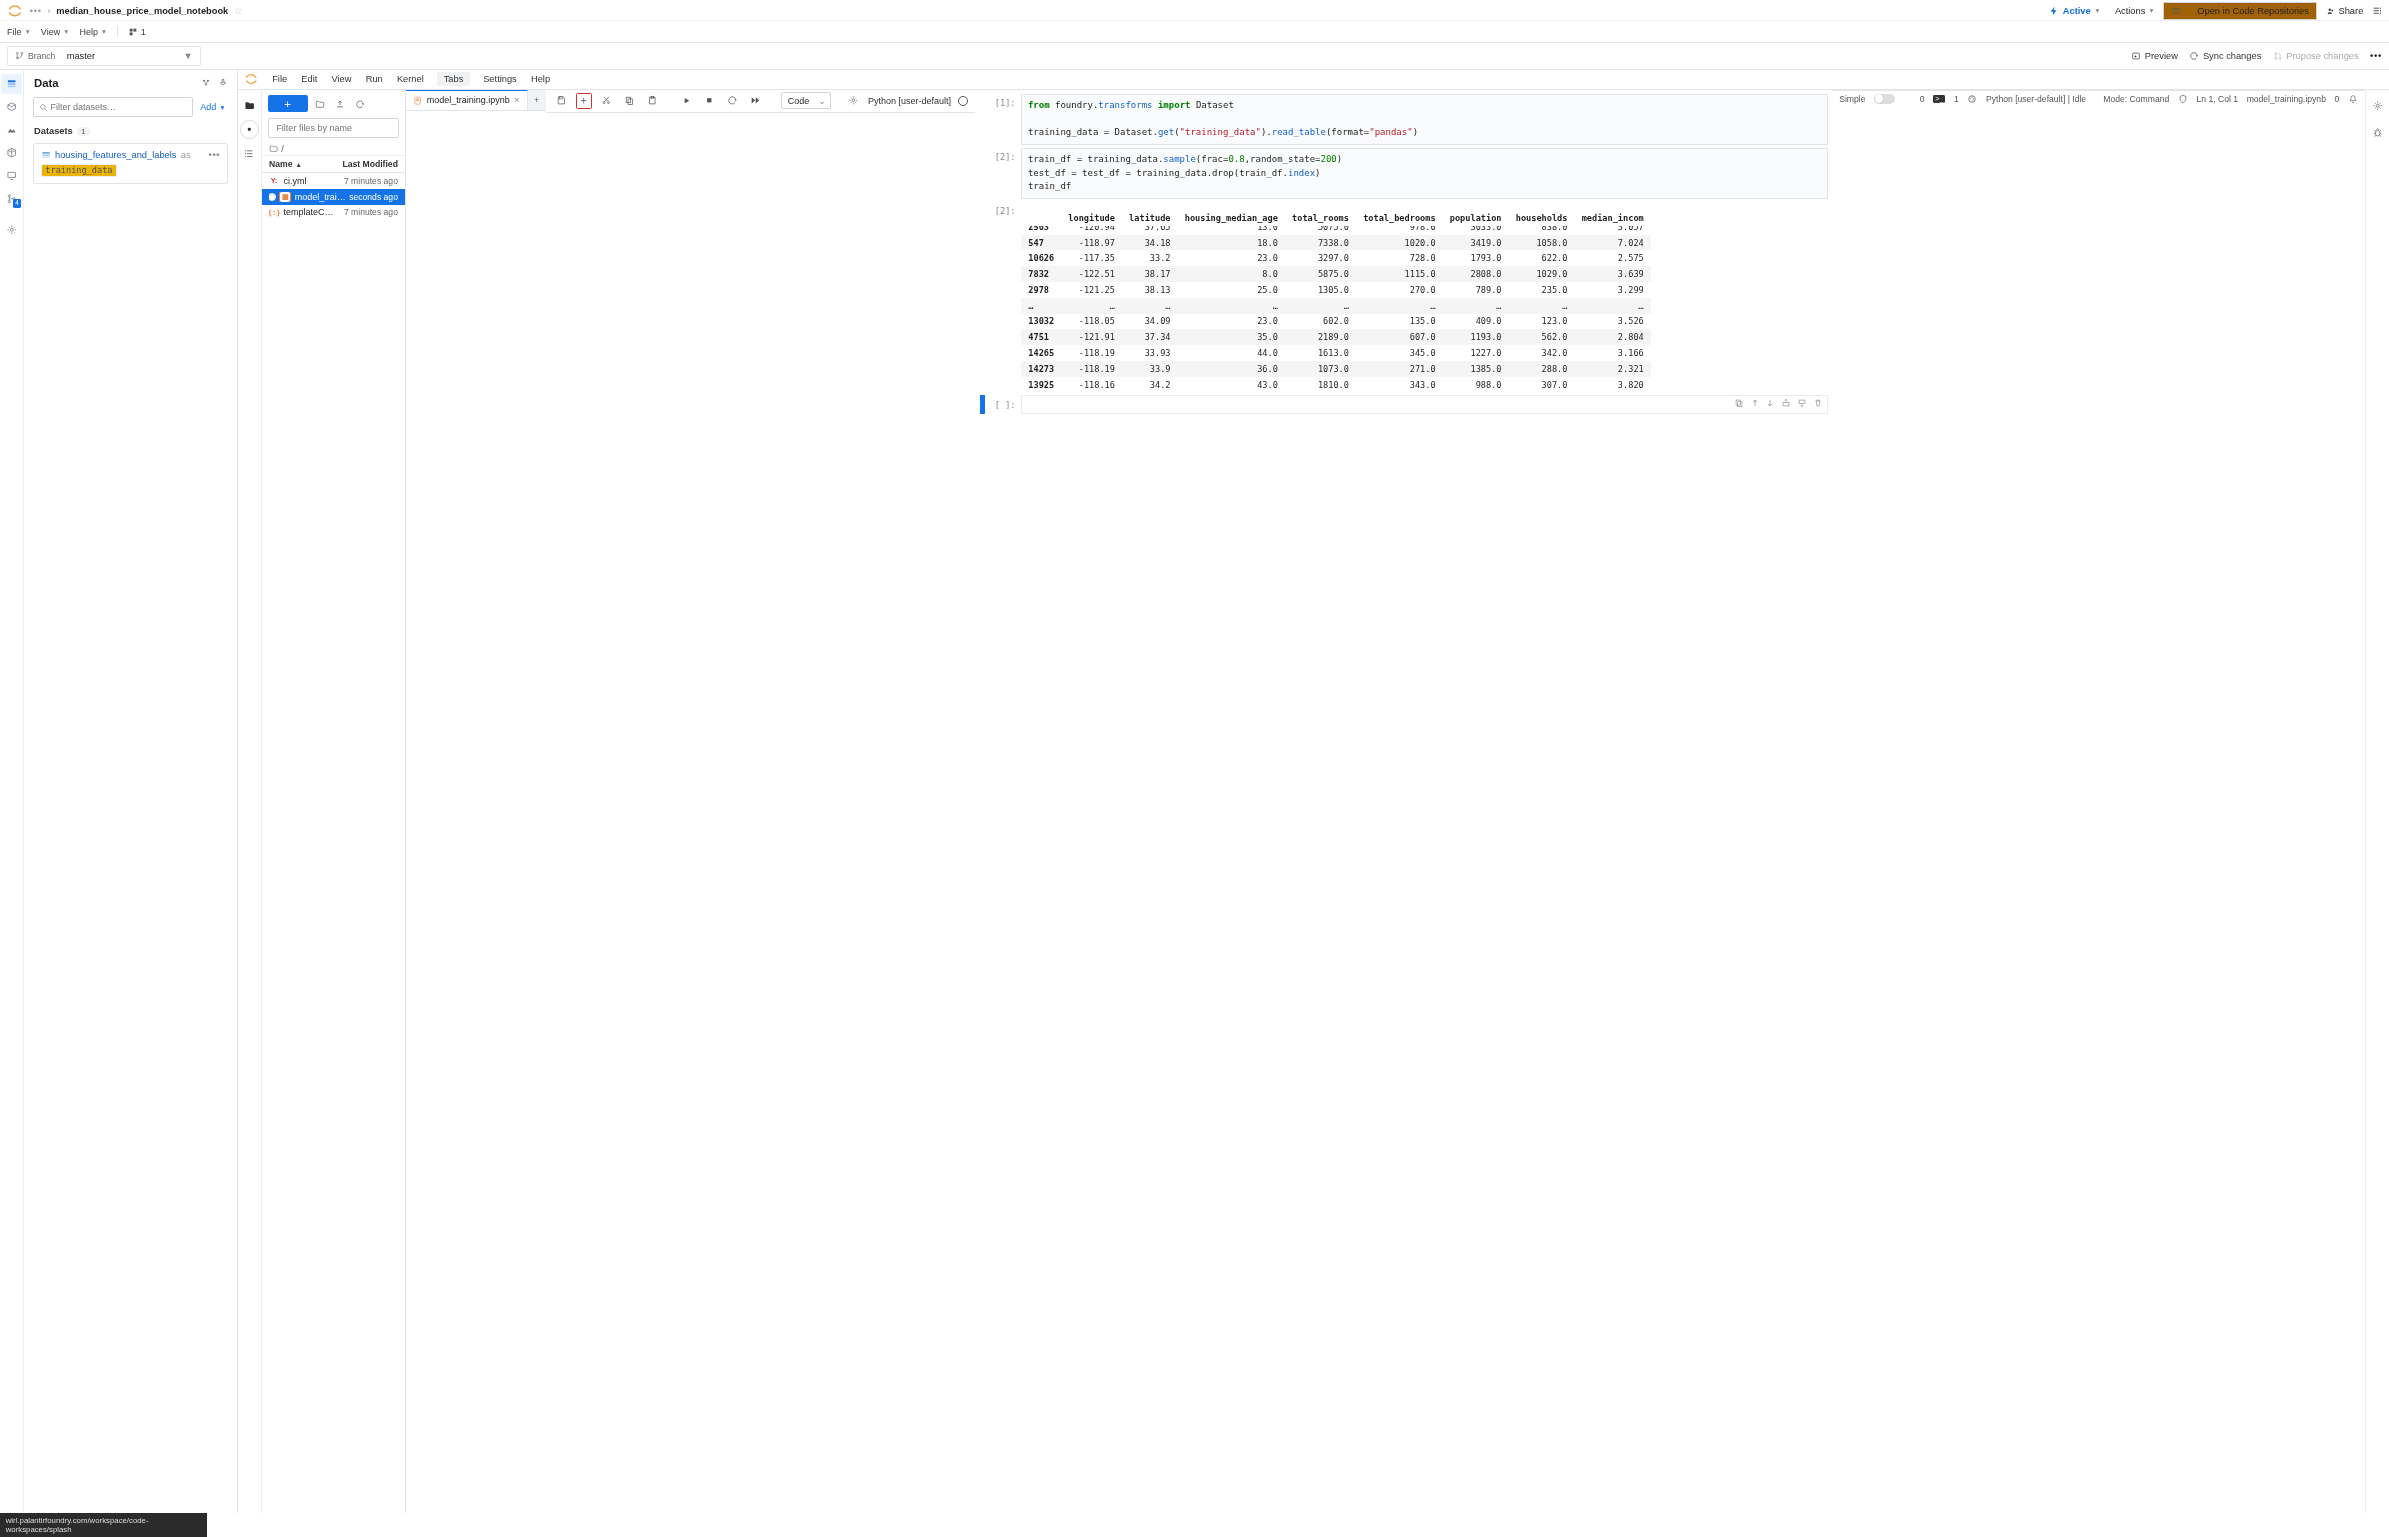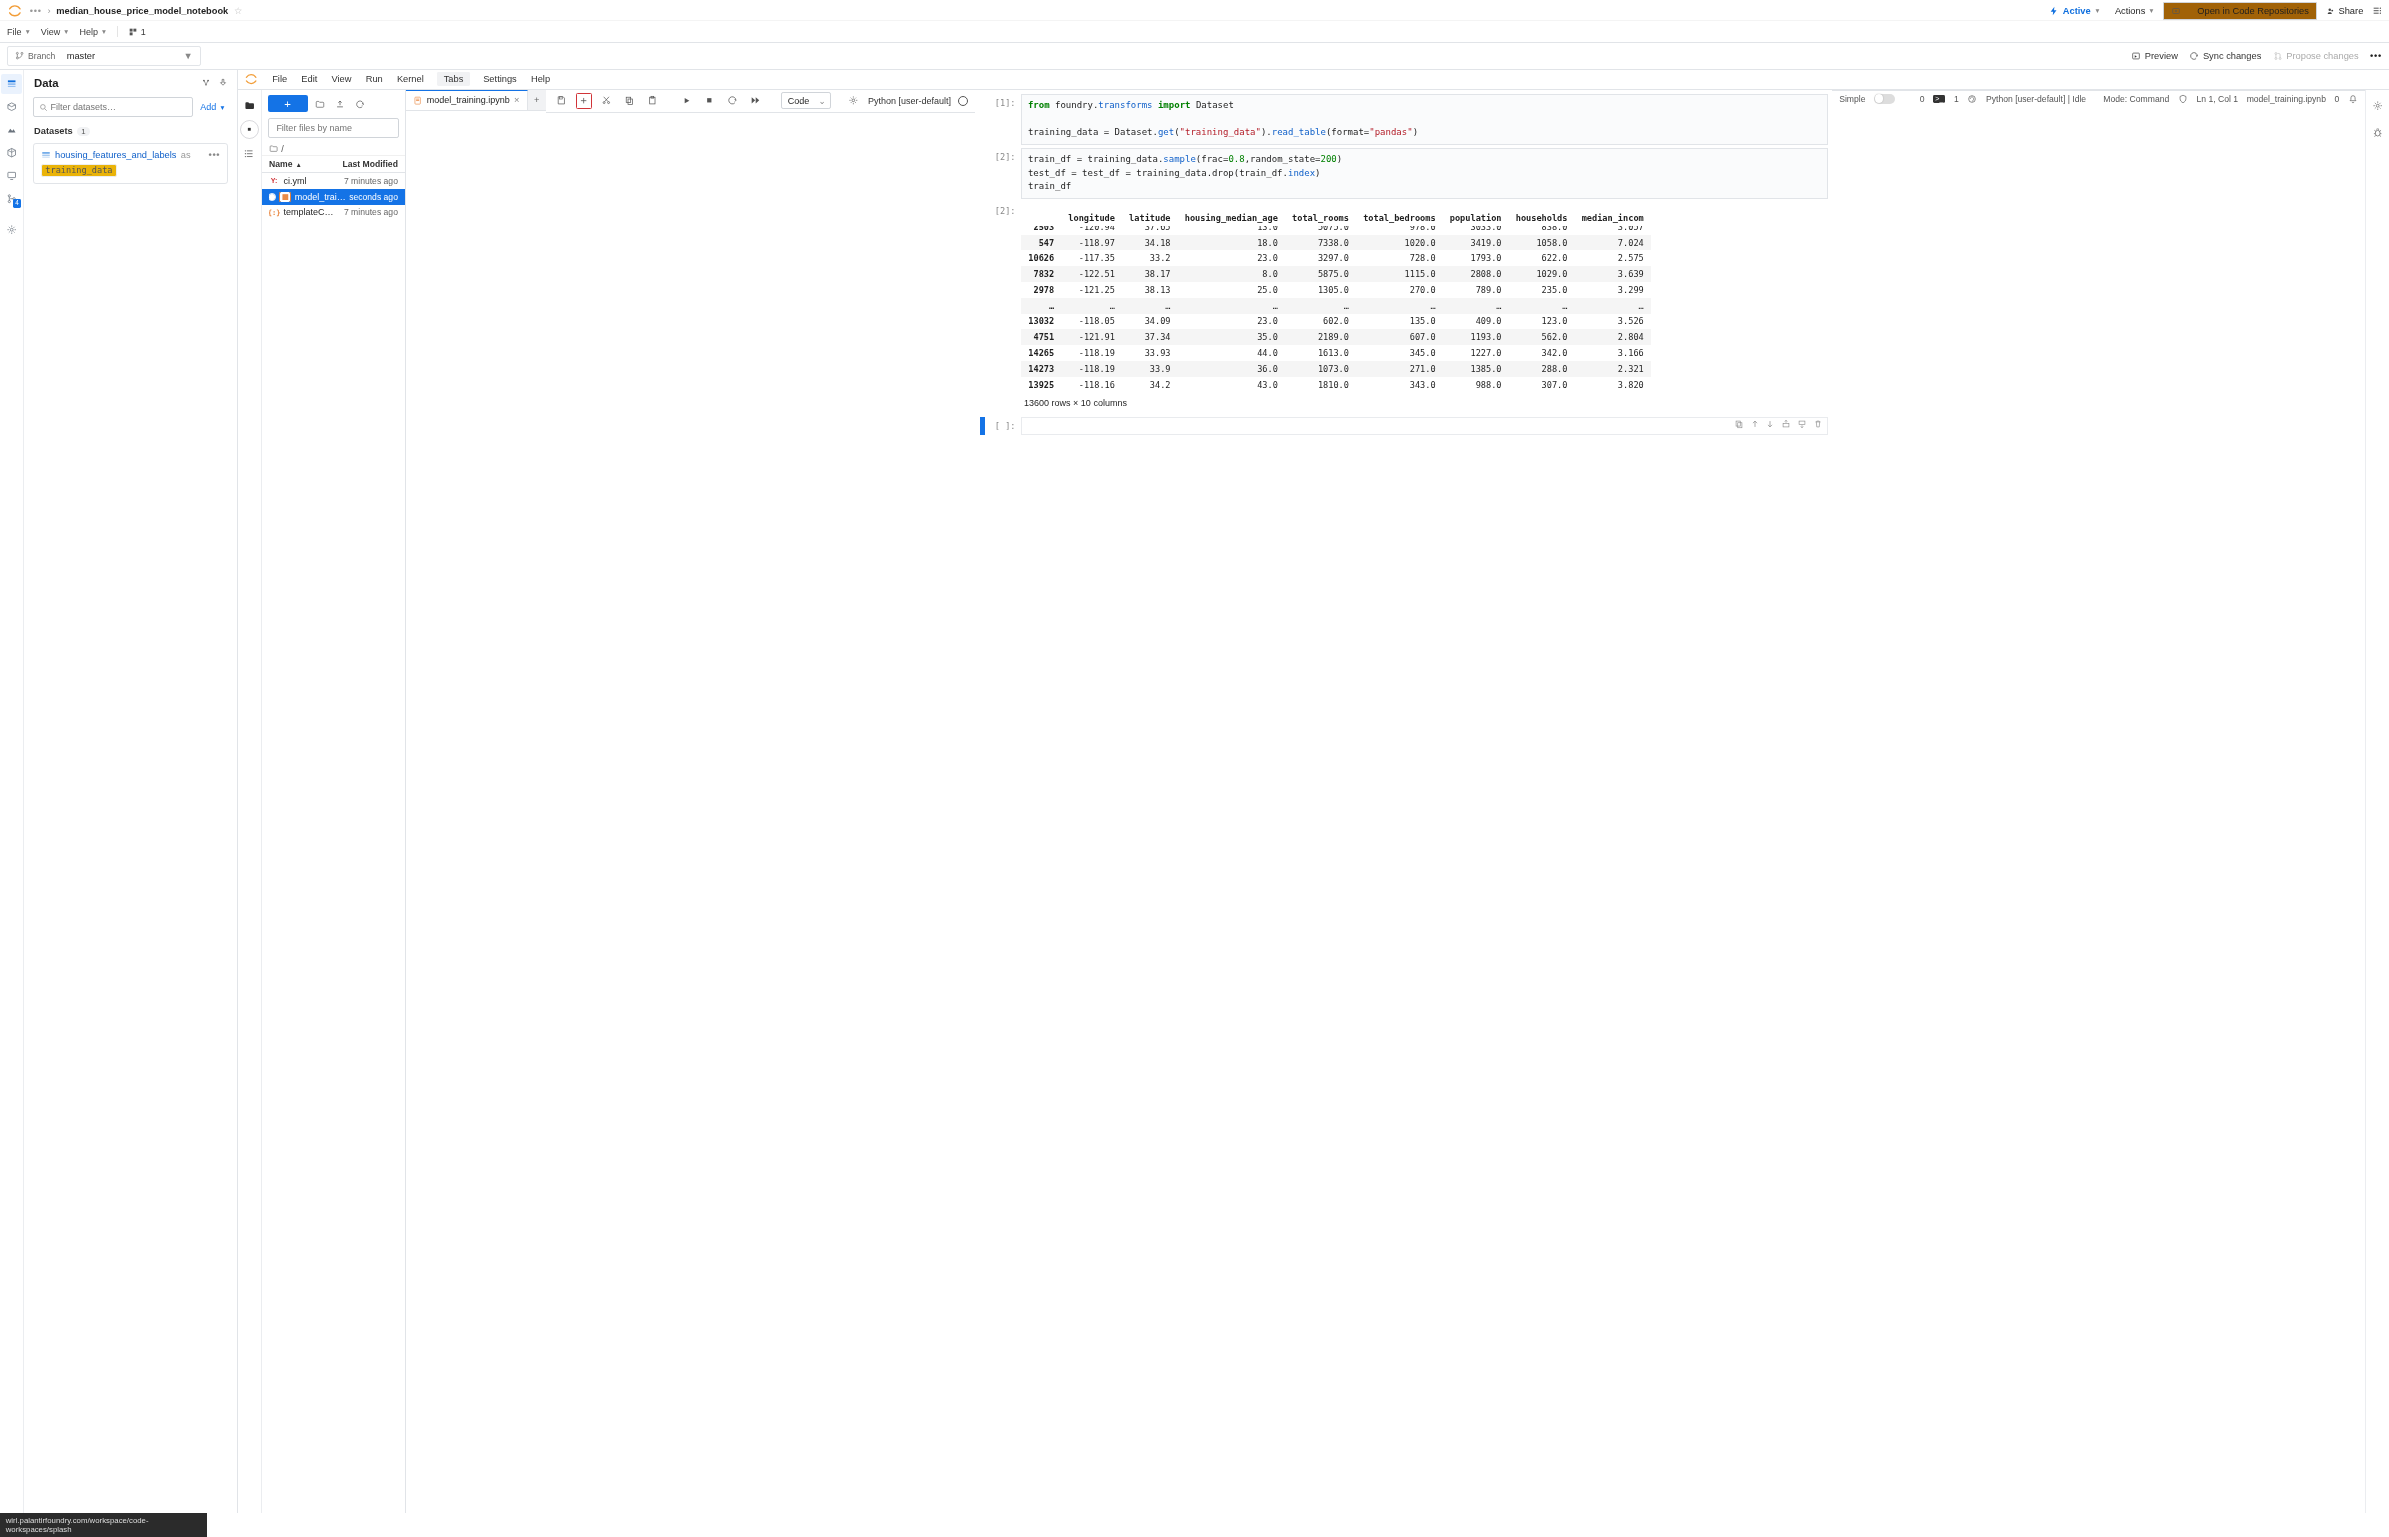--- a/index.html
+++ b/index.html
@@ -120,21 +120,21 @@
   .code-area { border:0.7px solid #e1e4e8; background:#fafbfc; padding:4.3px 5.7px; font-family:ui-monospace,Menlo,monospace; font-size:9px; white-space:pre; overflow-x:auto; line-height:1.5; }
   .kw { color:#008000; font-weight:bold;}
   .fn { color:#1060c9;}
   .st { color:#b31d28;}
   .num { color:#008000;}
 
   .out-table { overflow-x:auto; }
   table.df { border-collapse:collapse; font-family:ui-monospace,Menlo,monospace; font-size:8.6px; }
   table.df th, table.df td { padding:2.9px 7.1px; text-align:right; white-space:nowrap; }
   table.df thead th { font-weight:700; border-bottom:0.7px solid #bbb; background:#fff; position:sticky; top:8px;}
-  table.df tbody th { font-weight:700; text-align:right; }
+  table.df tbody th { font-weight:700; text-align:left; }
   table.df tbody tr:nth-child(even) { background:#f5f5f5; }
   .out-caption { font-family:-apple-system,sans-serif; font-size:9px; padding:5.7px 2.9px; }
 
   .empty-cell { border:0.7px solid #e9ebee; height:18.5px; position:relative;}
   .cell-tools { position:absolute; right:4.3px; top:1.4px; display:flex; gap:5.7px; color:#888; }
 
   .right-rail { width:24px; border-left:0.7px solid #ebedf0; display:flex; flex-direction:column; align-items:center; padding-top:5.7px; gap:7.1px; }
 
   
   .jup-status { height:17px; border-top:0.7px solid #e1e4e8; display:flex; align-items:center; padding:0 7.1px; font-size:8.6px; color:#555; gap:8.6px; background:#fff;}
@@ -718,21 +718,20 @@
                         <td>43.0</td>
                         <td>1810.0</td>
                         <td>343.0</td>
                         <td>988.0</td>
                         <td>307.0</td>
                         <td>3.820</td>
                       </tr>
                     </tbody>
                   </table>
               </div>
-              <div class="out-caption">13600 rows × 10 columns</div>
             </div>
           </div>
 
           <div class="cell active">
             <div class="gutter"></div>
             <div class="prompt">[ ]:</div>
             <div class="cbody">
               <div class="empty-cell">
                 <div class="cell-tools">
                   <span>

